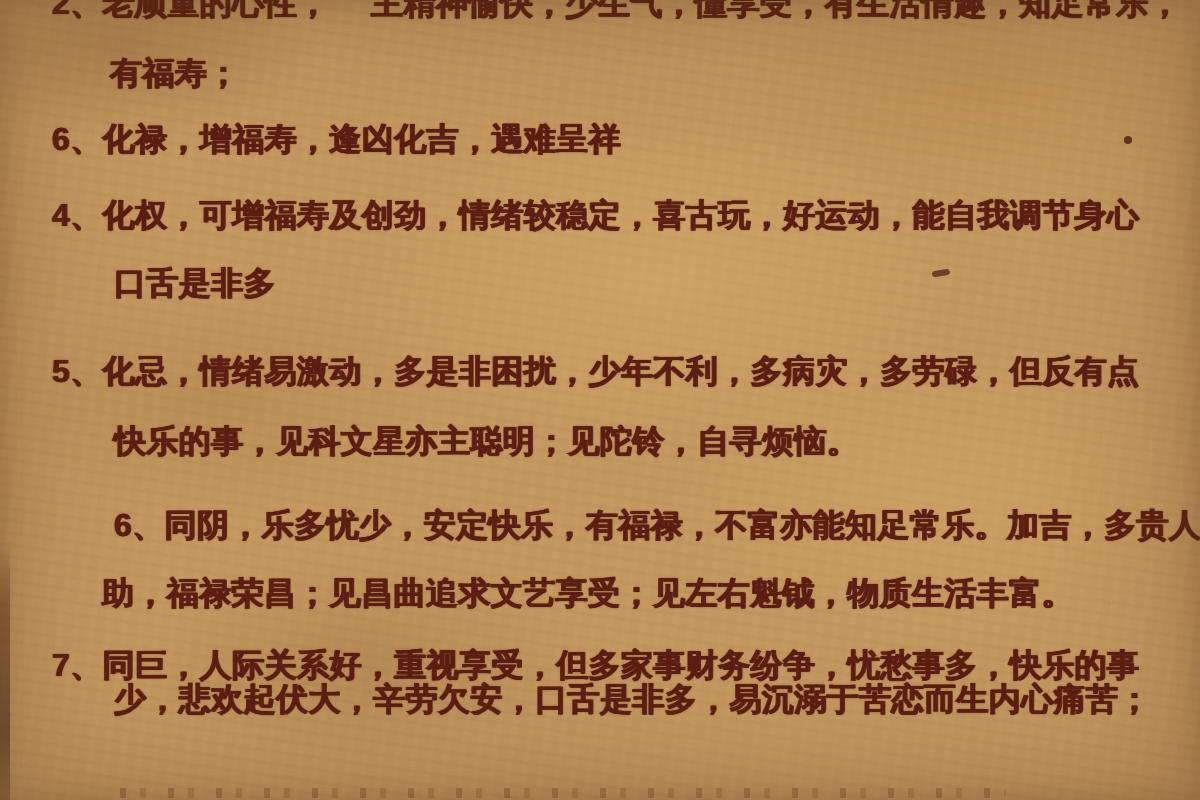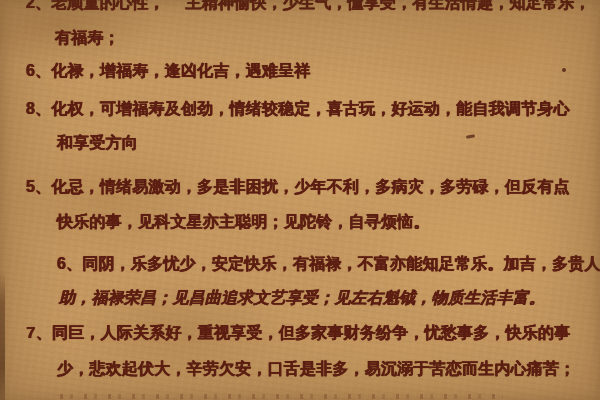--- a/index.html
+++ b/index.html
@@ -55,23 +55,23 @@
   .l-num  { left: 26px; }
   .l-cont { left: 57px; }
   .t0  { top: -7px;  }
   .t1  { top: 28px; left: 55px; }
   .t2  { top: 61px;  }
   .t3  { top: 99px;  }
   .t4  { top: 133px; }
   .t5  { top: 177px; text-align: center; }
   .t6  { top: 212px; }
   .t7  { top: 254px; padding-left: 31px; }
-  .t8  { top: 288px; left: 59px; font-style: italic; }
-  .t9  { top: 324px; font-family: Liberation Mono, monospace; }
-  .t10 { top: 359px; text-align: center; }
+  .t8  { top: 288px; left: 51px; }
+  .t9  { top: 324px; }
+  .t10 { top: 341px; text-align: center; }
   .clipped-bottom {
     position: absolute;
     left: 57px;
     top: 394px;
     width: 446px;
     height: 5px;
     border-radius: 2px;
     opacity: 0.5;
     background: repeating-linear-gradient(90deg,
       rgba(94, 29, 19, 0)    0 3px,
@@ -99,22 +99,22 @@
     transform: rotate(-10deg);
     background: rgba(74, 28, 16, 0.7);
   }
 </style>
 </head>
 <body>
 
 <div class="line l-num t0">2、老顽童的心性，　 主精神愉快，少生气，懂享受，有生活情趣，知足常乐，</div>
 <div class="line l-cont t1">有福寿；</div>
 <div class="line l-num t2">6、化禄，增福寿，逢凶化吉，遇难呈祥</div>
-<div class="line l-num t3">8、化权，可增福寿及创劲，情绪较稳定，喜古玩，好运动，能自我调节身心</div>
-<div class="line l-cont t4">和享受方向</div>
+<div class="line l-num t3">4、化权，可增福寿及创劲，情绪较稳定，喜古玩，好运动，能自我调节身心</div>
+<div class="line l-cont t4">口舌是非多</div>
 <div class="line l-num t5">5、化忌，情绪易激动，多是非困扰，少年不利，多病灾，多劳碌，但反有点</div>
 <div class="line l-cont t6">快乐的事，见科文星亦主聪明；见陀铃，自寻烦恼。</div>
 <div class="line l-num t7">6、同阴，乐多忧少，安定快乐，有福禄，不富亦能知足常乐。加吉，多贵人</div>
 <div class="line l-cont t8">助，福禄荣昌；见昌曲追求文艺享受；见左右魁钺，物质生活丰富。</div>
 <div class="line l-num t9">7、同巨，人际关系好，重视享受，但多家事财务纷争，忧愁事多，快乐的事</div>
 <div class="line l-cont t10">少，悲欢起伏大，辛劳欠安，口舌是非多，易沉溺于苦恋而生内心痛苦；</div>
 
 <div class="clipped-bottom"></div>
 <div class="speck-dot"></div>
 <div class="speck-dash"></div>

